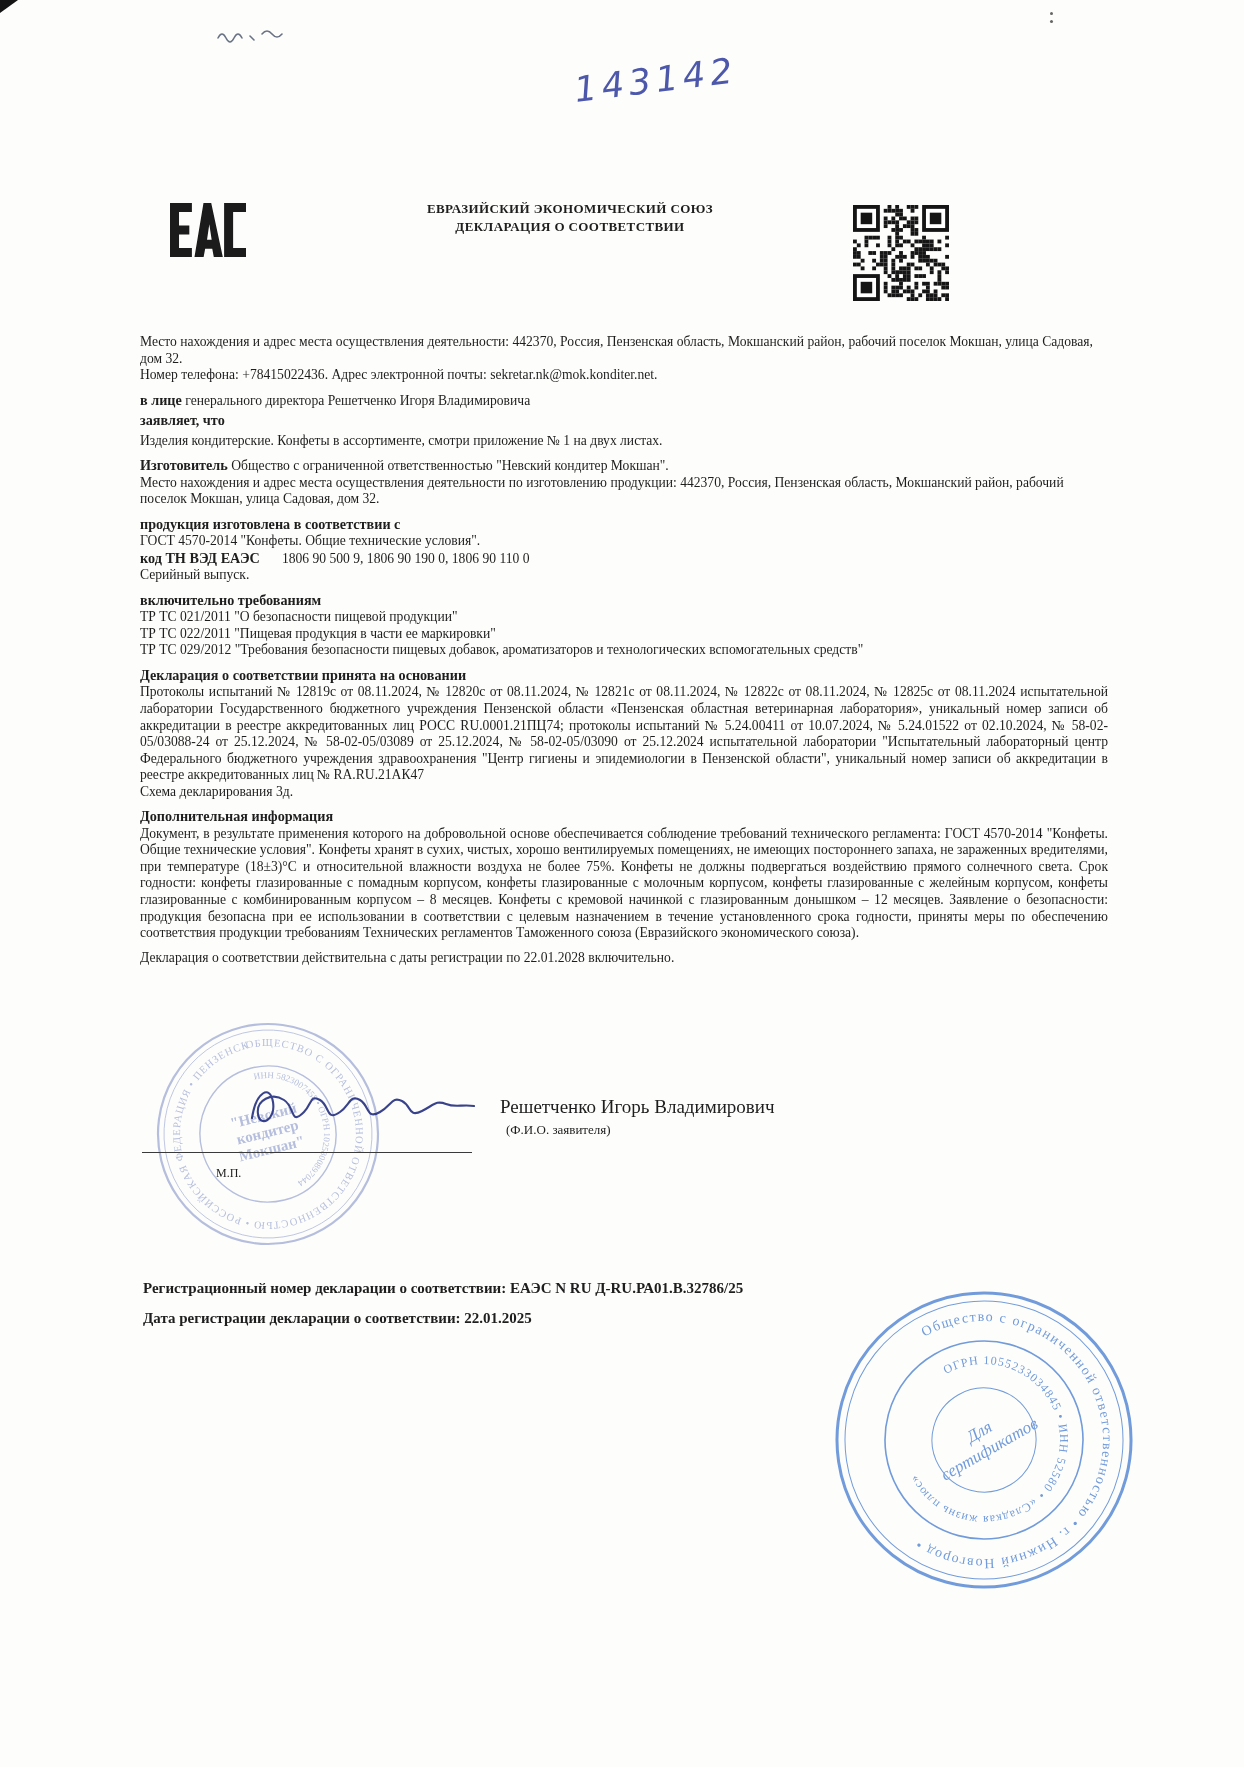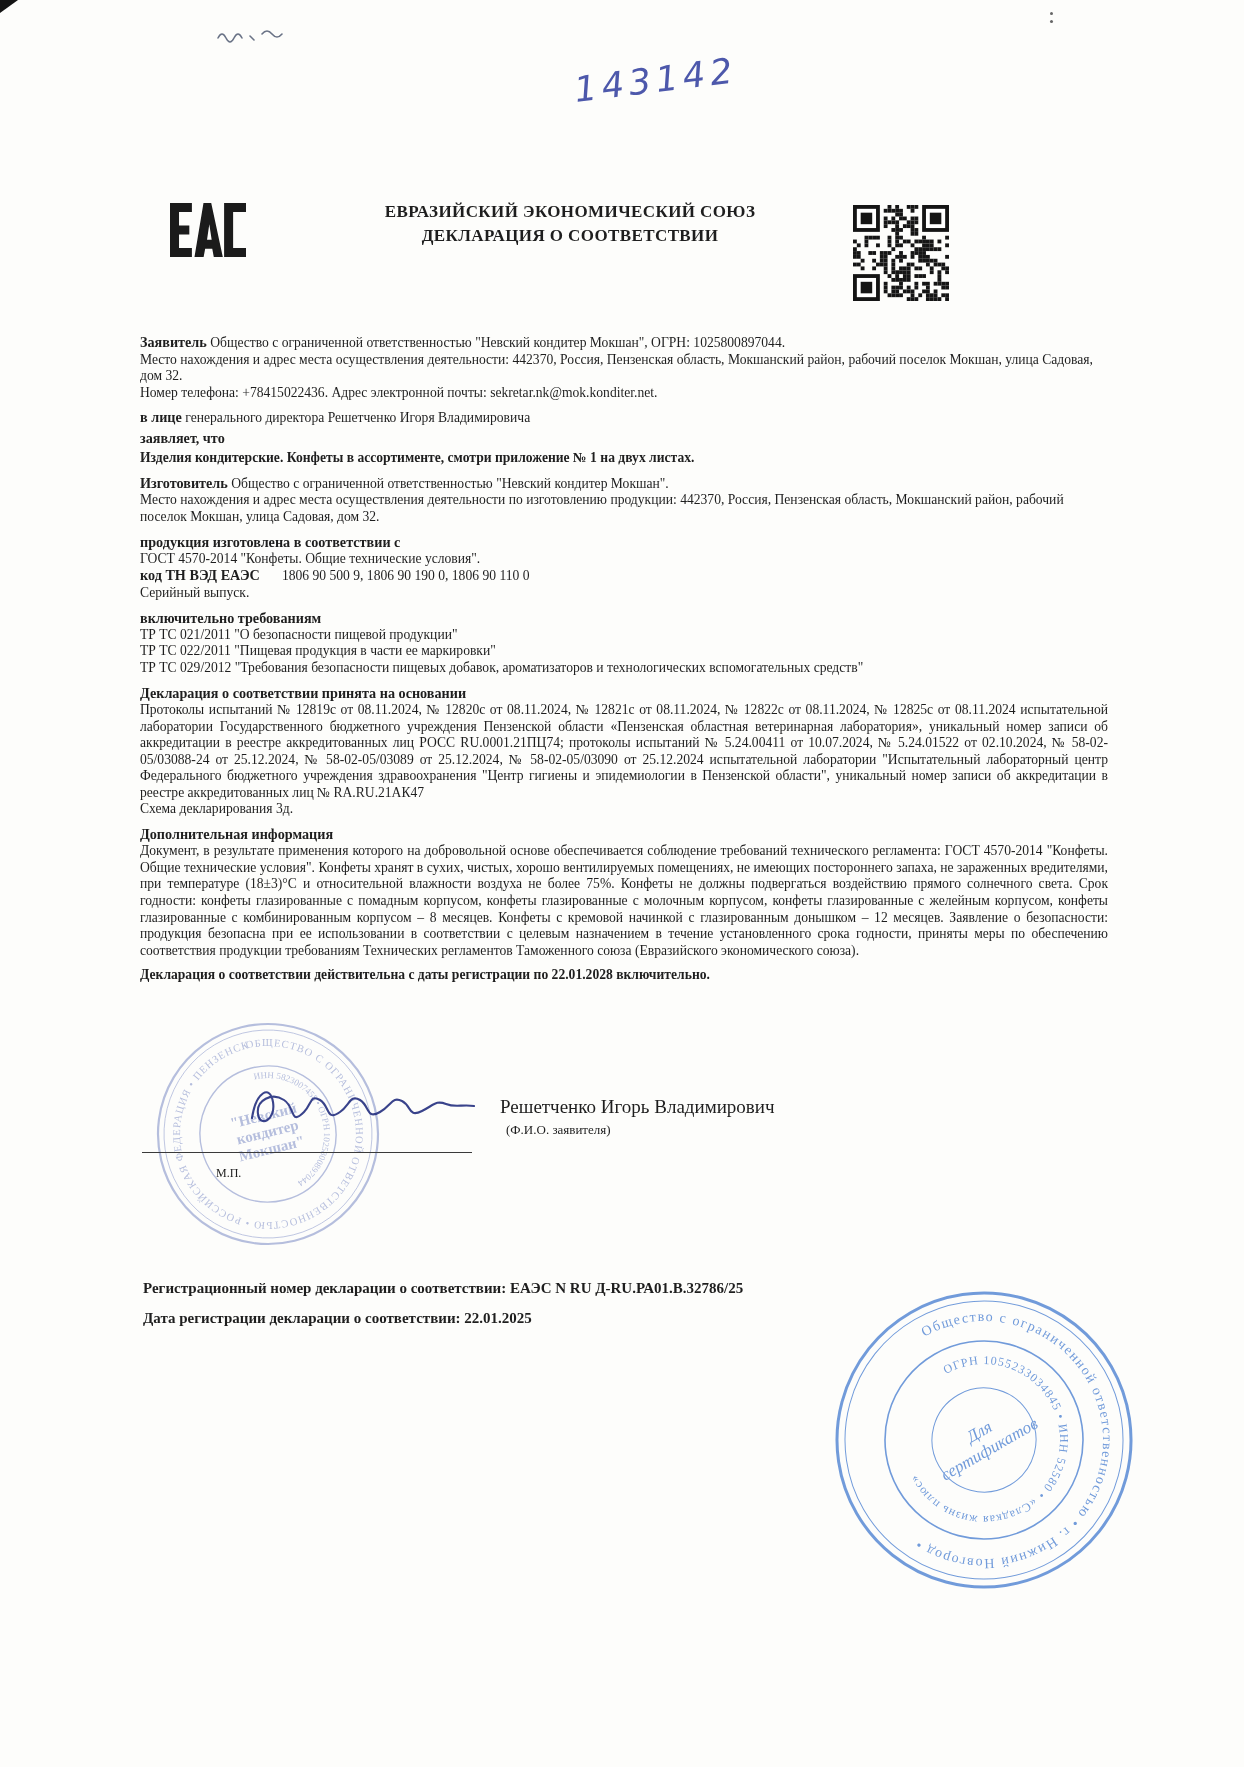--- a/index.html
+++ b/index.html
@@ -13,28 +13,28 @@
   .scribble{position:absolute;left:216px;top:24px;opacity:.75}
   .colon-artifact{position:absolute;left:1050px;top:12px;width:3px;height:3px;
         background:#666;border-radius:50%;box-shadow:0 8px 0 #666}
 
   .handwritten{position:absolute;left:574px;top:60px;
         font-family:"DejaVu Sans",sans-serif;font-style:italic;font-size:35px;
         letter-spacing:5px;color:#3542a0;transform:rotate(-7deg);opacity:.88}
 
   .eac{position:absolute;left:170px;top:194px}
   .title{position:absolute;left:280px;top:200px;width:580px;text-align:center;
-        font-weight:bold;font-size:17px;letter-spacing:.4px;line-height:1.4}
+        font-weight:bold;font-size:13px;letter-spacing:.4px;line-height:1.4}
   .qr{position:absolute;left:853px;top:205px;width:96px;height:96px}
 
   .content{position:absolute;left:140px;top:334px;width:968px;
         font-size:13.6px;line-height:1.22}
   .sec{margin-bottom:8px}
   .lbl{font-weight:bold;font-size:14.2px}
-  .bold{font-weight:bold}
+  .bold{font-weight:normal}
   .just{text-align:justify}
   .gap-s{margin-top:3px}
   .codes{margin-left:22px}
 
   .signature-svg{position:absolute;left:246px;top:1072px}
   .sig-line{position:absolute;left:142px;top:1152px;width:330px;border-top:1.4px solid #3a3a3a}
   .sig-name{position:absolute;left:500px;top:1096px;font-size:19px}
   .sig-caption{position:absolute;left:506px;top:1122px;font-size:13px}
   .mp{position:absolute;left:216px;top:1166px;font-size:12px}
 
@@ -292,21 +292,20 @@
           <rect x="0" y="72" width="28" height="28"></rect>
           <rect fill="#fff" x="4" y="76" width="20" height="20"></rect>
           <rect x="8" y="80" width="12" height="12"></rect>
         </g>
       </svg>
   </div>
 
   <div class="content">
 
     <div class="sec">
-      <div><span class="lbl">Заявитель</span> <span>Общество с ограниченной ответственностью "Невский кондитер Мокшан",  ОГРН: 1025800897044.</span></div>
       <div>Место нахождения и адрес места осуществления деятельности: 442370, Россия, Пензенская область, Мокшанский район, рабочий поселок Мокшан, улица Садовая, дом 32.</div>
       <div>Номер телефона: +78415022436. Адрес электронной почты: sekretar.nk@mok.konditer.net.</div>
     </div>
 
     <div class="sec">
       <div><span class="lbl">в лице</span> <span>генерального директора Решетченко Игоря Владимировича</span></div>
       <div class="lbl gap-s">заявляет, что</div>
       <div class="bold gap-s">Изделия кондитерские. Конфеты в ассортименте, смотри приложение № 1 на двух листах.</div>
     </div>
 

